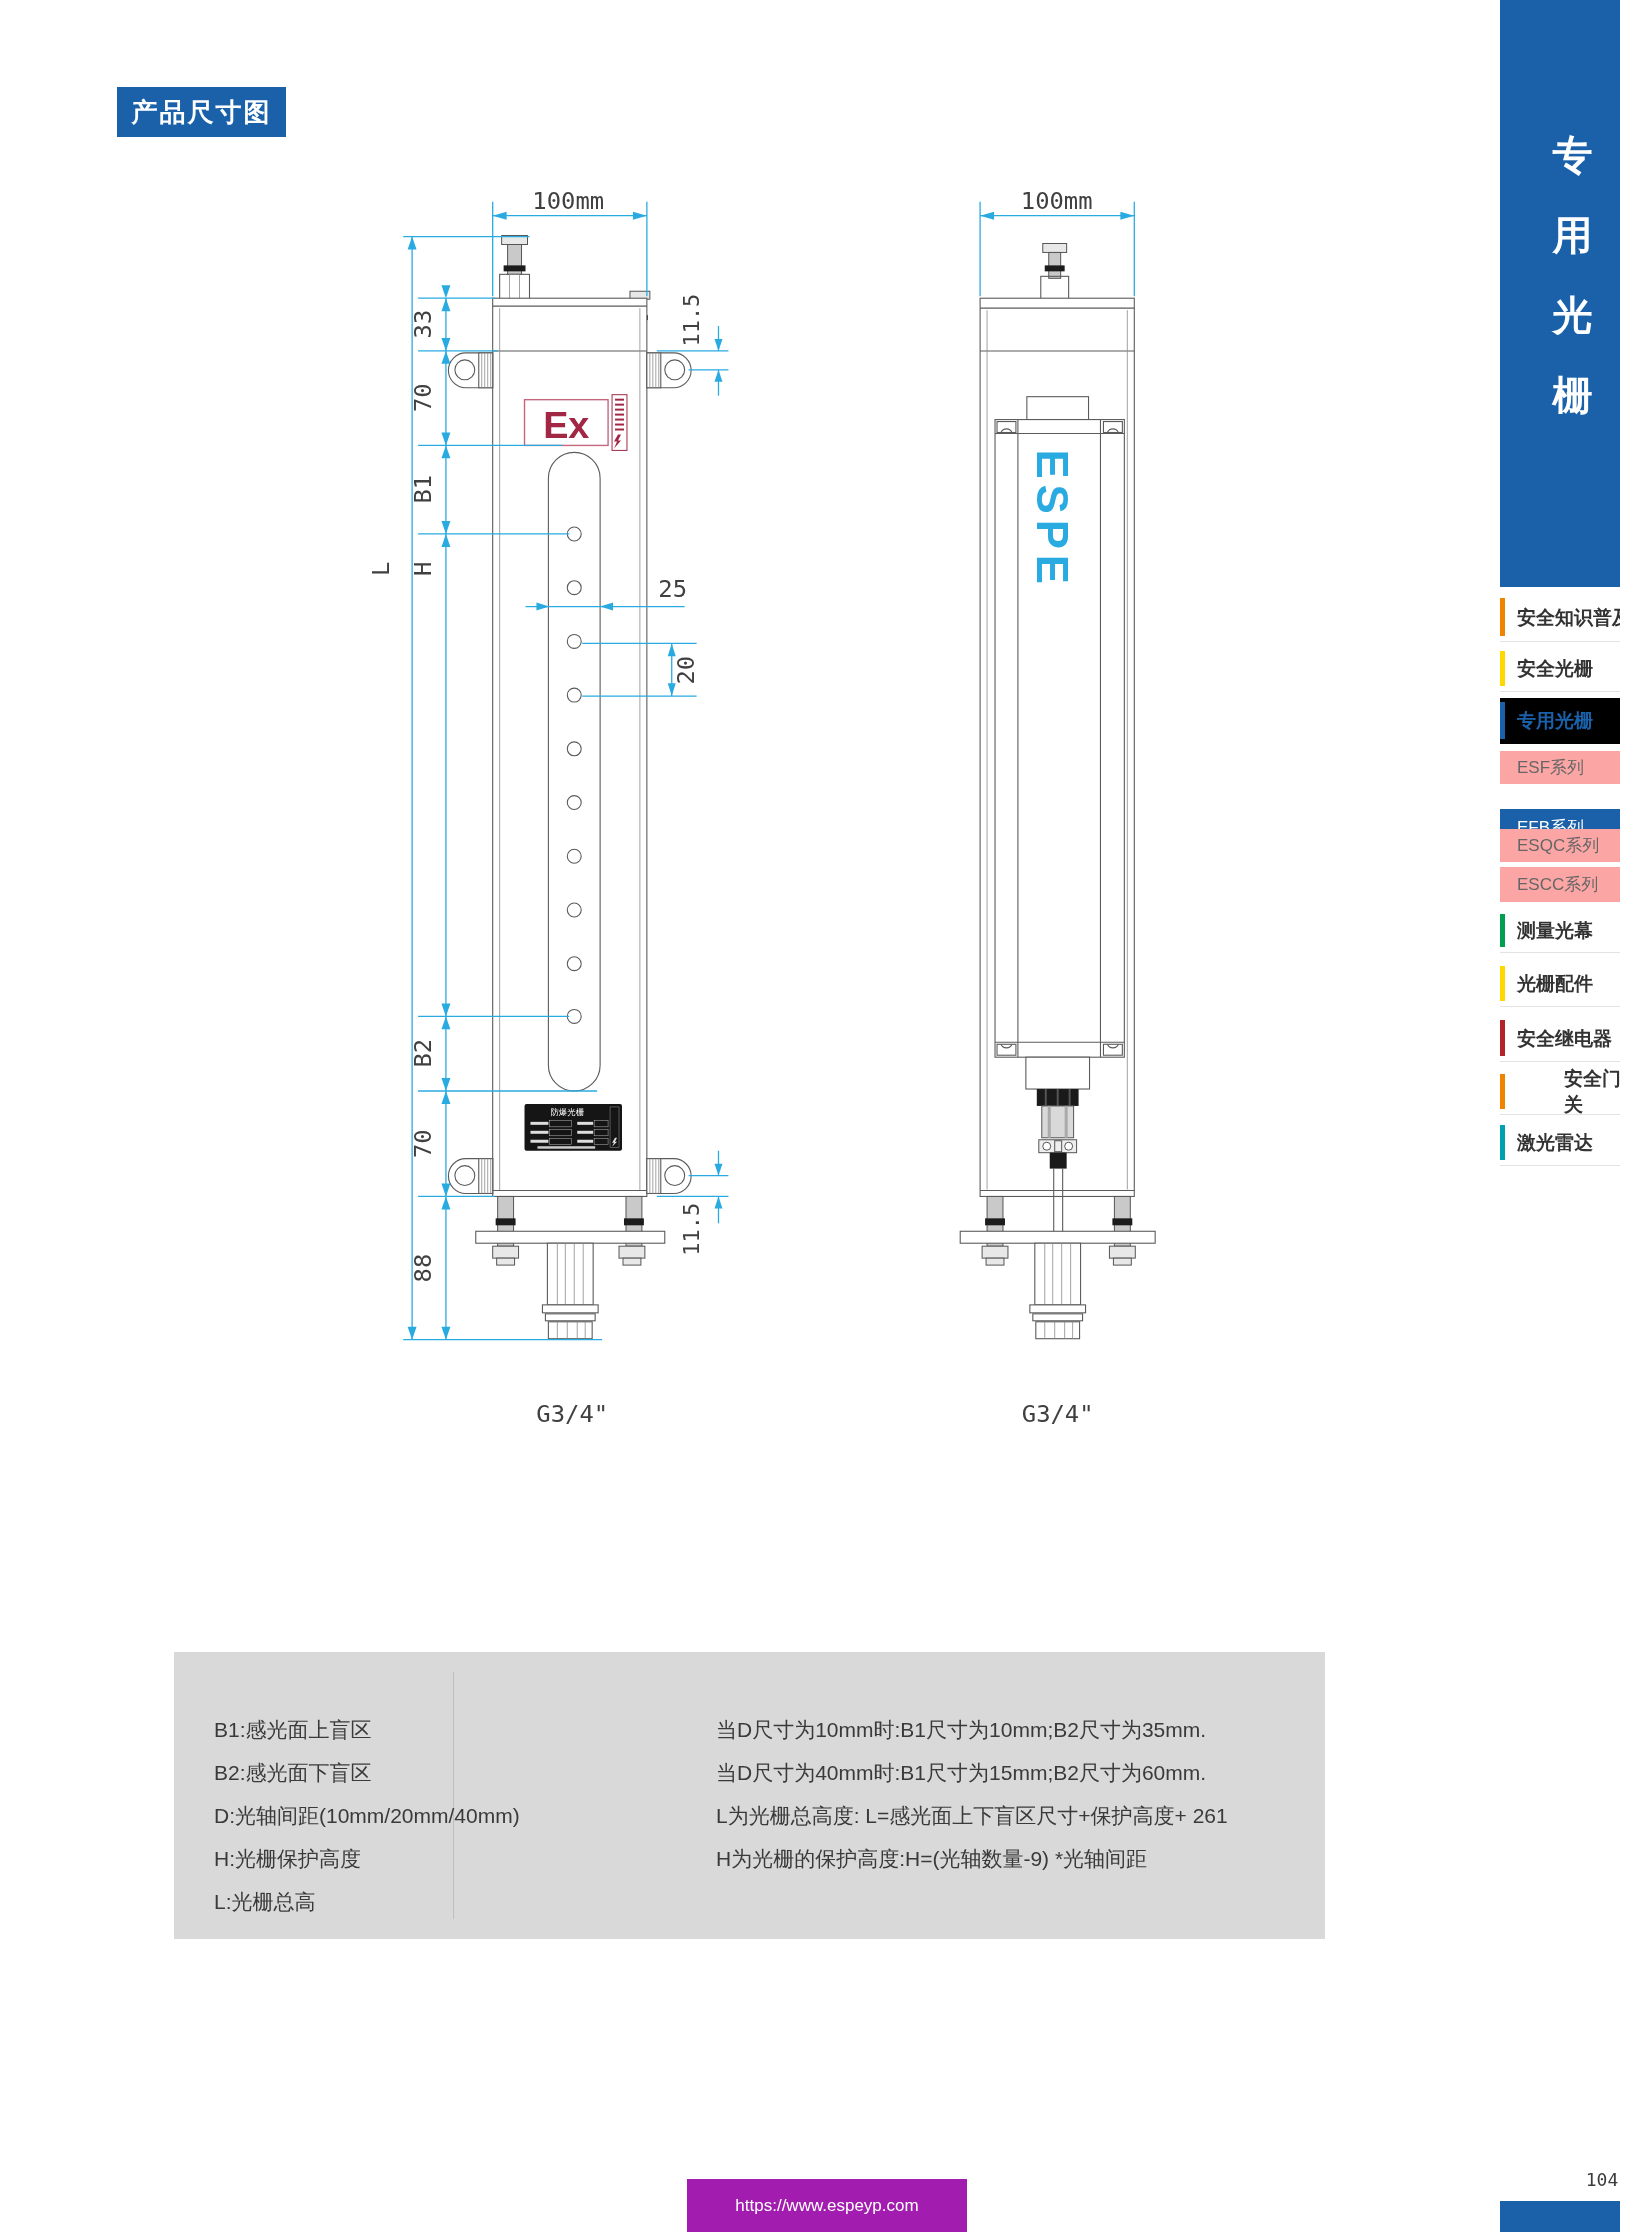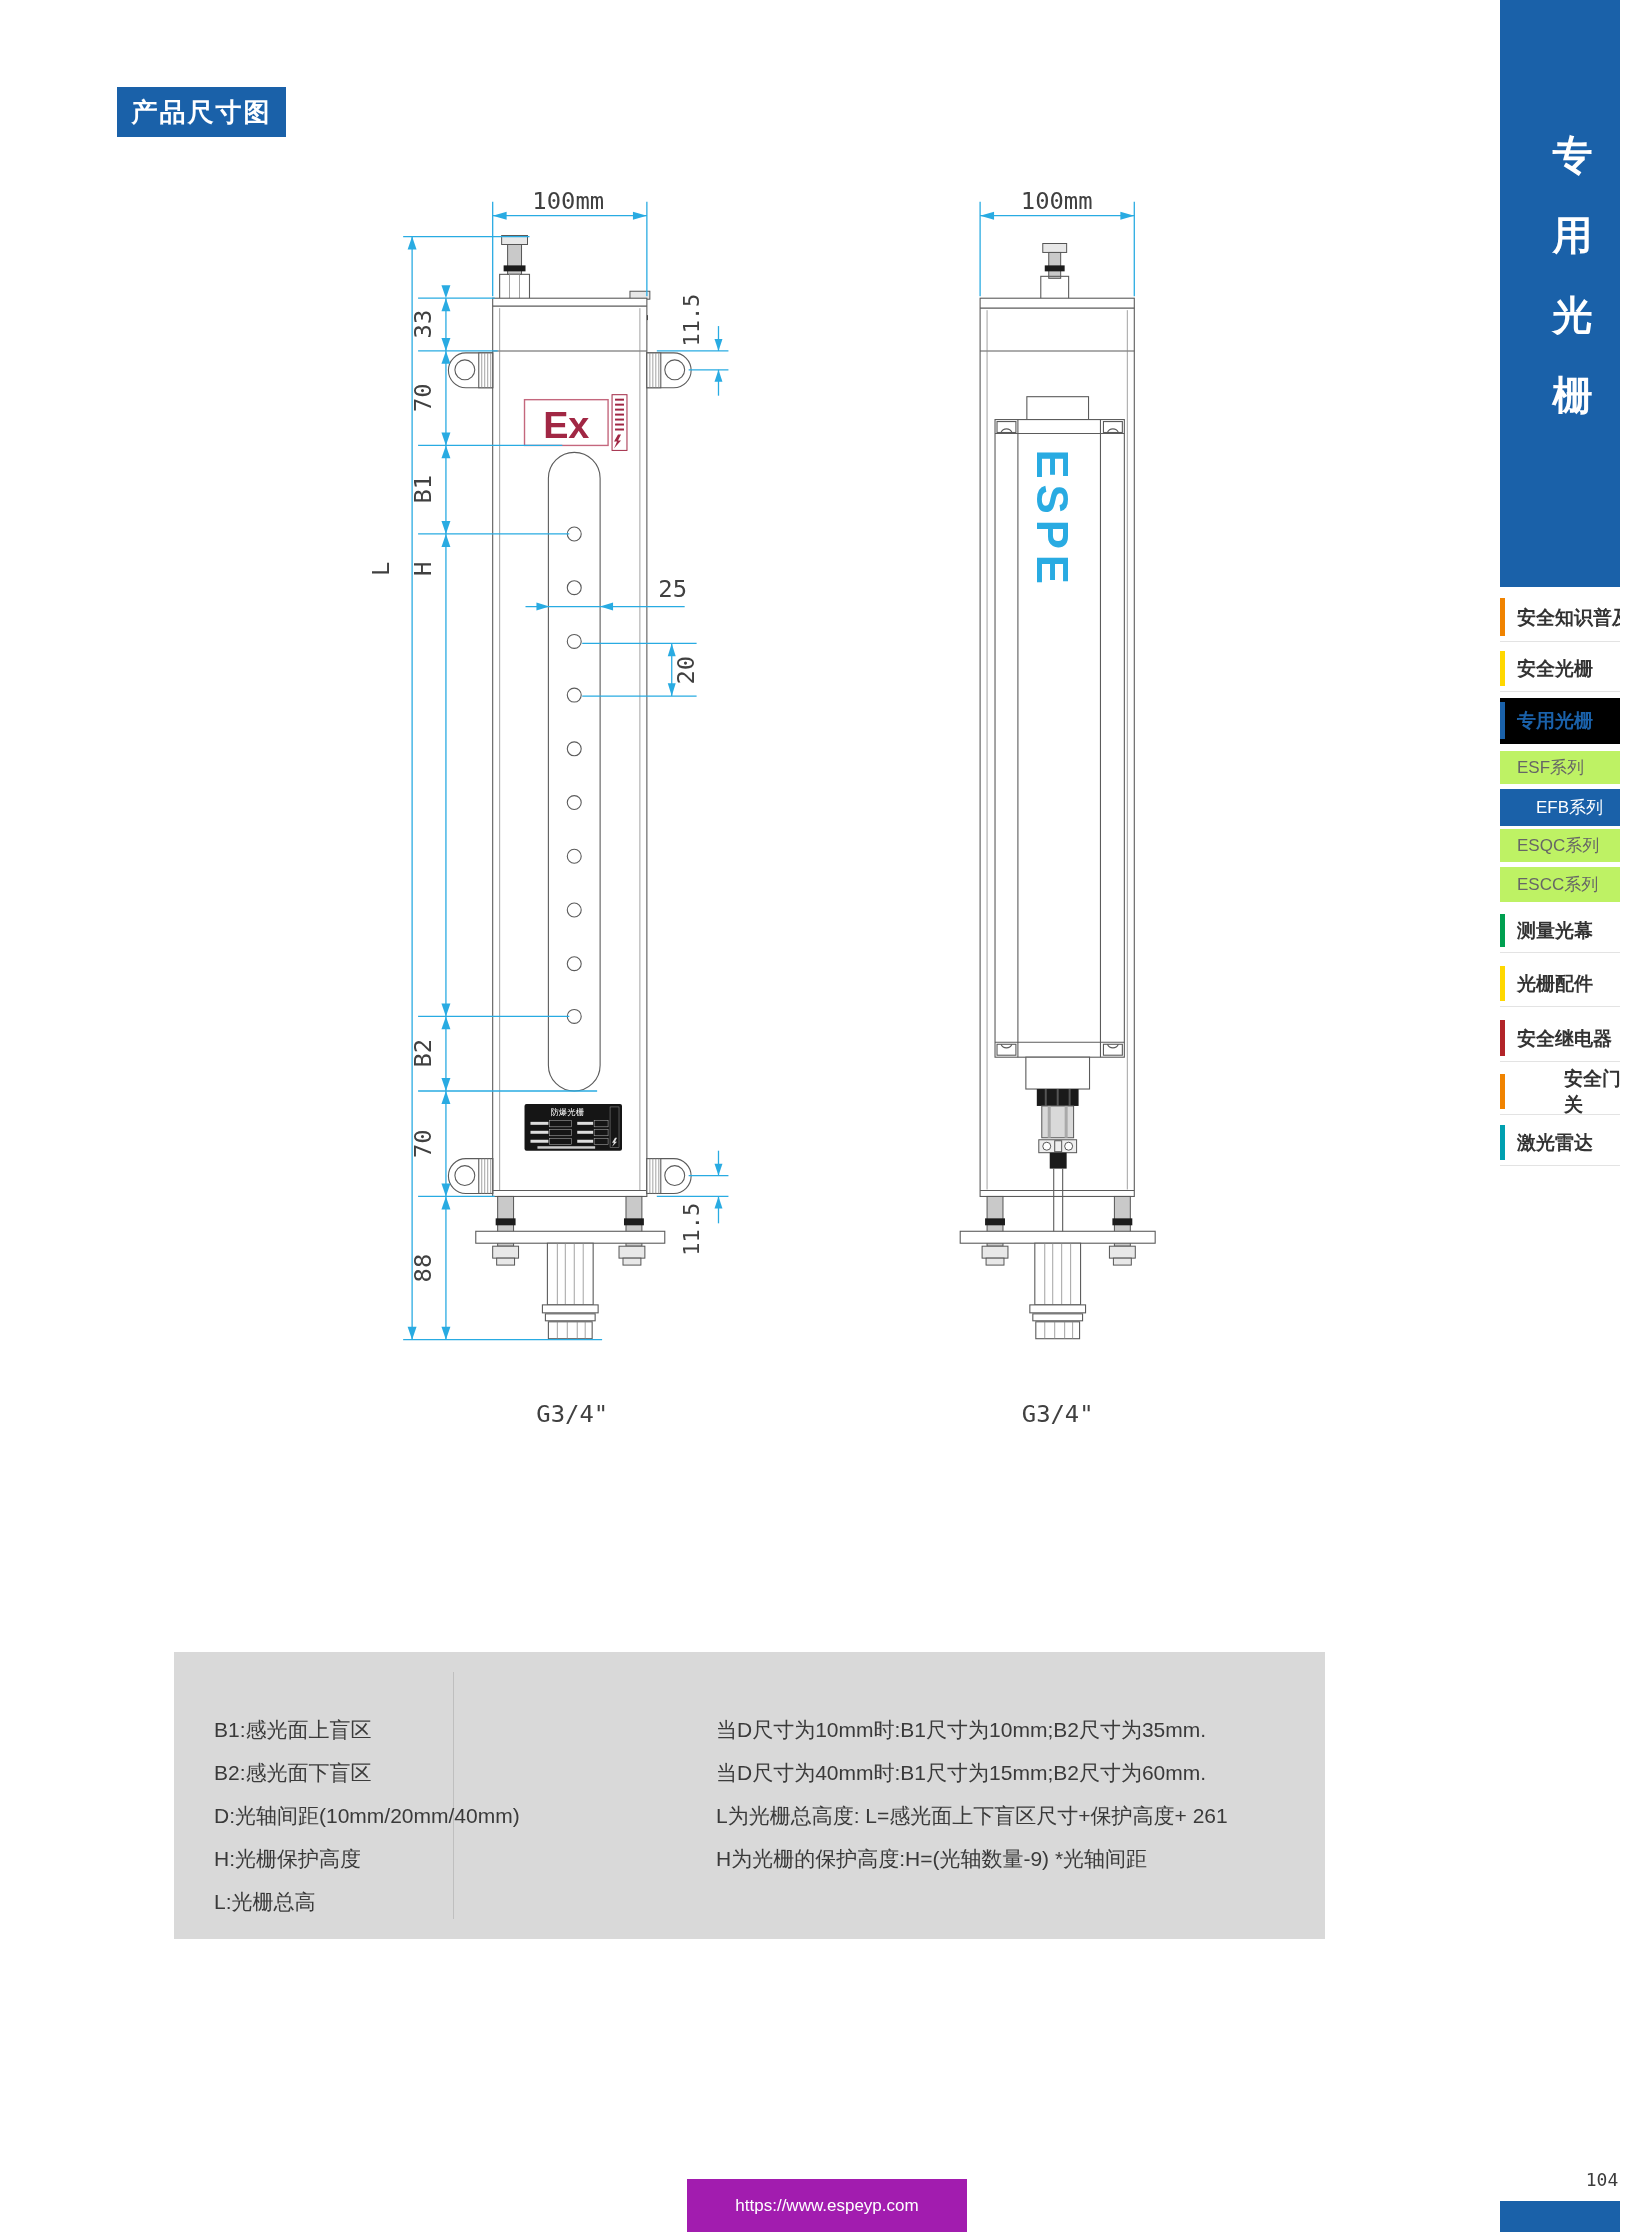--- a/index.html
+++ b/index.html
@@ -14,21 +14,21 @@
   .side-blue{position:absolute;left:0;top:0;width:145px;height:587px;background:#1a61a9;}
   .side-title{position:absolute;left:0;top:115px;width:145px;text-align:center;color:#fff;
               font-size:40px;font-weight:bold;}
   .side-title div{line-height:80px;}
   .menu{position:absolute;left:0;top:0;width:145px;}
   .mi{position:absolute;left:0;width:145px;display:flex;align-items:center;box-sizing:border-box;}
   .sec{background:#fff;border-bottom:1px solid #e3e3e3;font-size:19px;font-weight:bold;color:#333;}
   .sec .bar{position:absolute;left:0;top:4px;bottom:5px;width:5px;}
   .sec .lbl{padding-left:17px;}
   .sec-active{background:#000000;color:#1a61a9;border-bottom:none;}
-  .sub{background:#bef264;font-size:17px;color:#666;}
+  .sub{background:#fca5a5;font-size:17px;color:#666;}
   .sub .lbl{padding-left:17px;}
   .sub-active{background:#1a61a9;color:#fff;}
   .bar-orange{background:#f08300;} .bar-yellow{background:#ffd800;} .bar-blue{background:#1a61a9;}
   .bar-green{background:#00a050;} .bar-darkred{background:#b22429;} .bar-teal{background:#00a0b0;}
   
   .legend{position:absolute;left:174px;top:1652px;width:1151px;height:287px;background:#d9d9d9;border-radius:0;}
   .legend .divider{position:absolute;left:279px;top:20px;width:1px;height:247px;background:#bfbfbf;}
   .legend .col{position:absolute;top:56px;font-size:21px;color:#3a3a3a;}
   .legend .col div{height:43px;line-height:43px;white-space:nowrap;}
   .legend .colL{left:40px;}
@@ -376,21 +376,21 @@
         <span class="bar bar-yellow"></span>
         <span class="lbl">安全光栅</span>
       </div>
       <div class="mi sec sec-active" style="top:698px;height:46px;">
         <span class="bar bar-blue"></span>
         <span class="lbl">专用光栅</span>
       </div>
       <div class="mi sub" style="top:751px;height:33px;">
         <span class="lbl">ESF系列</span>
       </div>
-      <div class="mi sub sub-active" style="top:789px;height:37px;padding-left:19px;">
+      <div class="mi sub sub-active" style="top:809px;height:37px;">
         <span class="lbl">EFB系列</span>
       </div>
       <div class="mi sub" style="top:829px;height:33px;">
         <span class="lbl">ESQC系列</span>
       </div>
       <div class="mi sub" style="top:867px;height:35px;">
         <span class="lbl">ESCC系列</span>
       </div>
       <div class="mi sec" style="top:910px;height:43px;">
         <span class="bar bar-green"></span>

